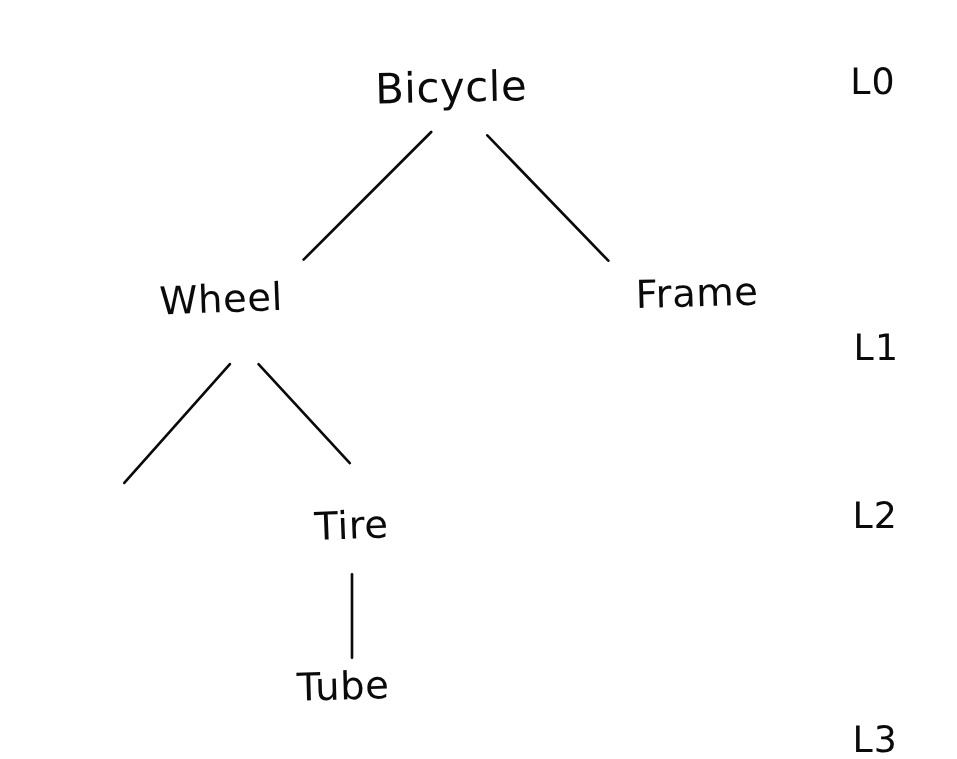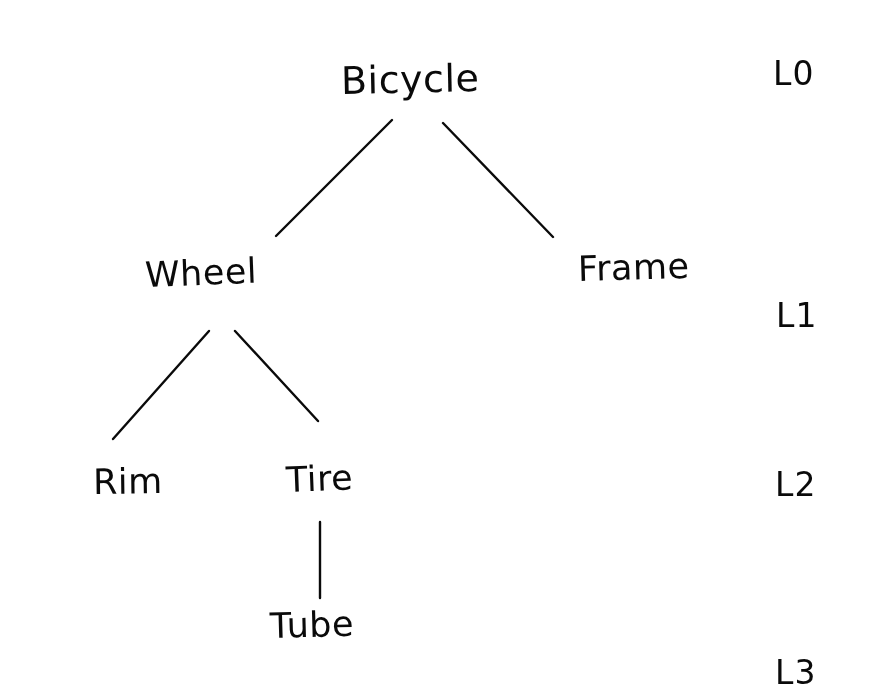--- a/index.html
+++ b/index.html
@@ -62,27 +62,26 @@
     <line x1="235" y1="331" x2="318" y2="421" stroke="#0a0a0a" stroke-width="2.4" stroke-linecap="round"></line>
     <line x1="320" y1="522" x2="320" y2="598" stroke="#0a0a0a" stroke-width="2.4" stroke-linecap="round"></line>
   </svg>
 
   <div class="node-label tilt-a" style="left:341px; top:62px; font-size:38px;">Bicycle</div>
 
   <div class="node-label tilt-b" style="left:145px; top:258px;">Wheel</div>
 
   <div class="node-label tilt-c" style="left:578px; top:252px;">Frame</div>
 
-  <div class="node-label tilt-d" style="left:93px; top:465px;">Rim</div>
 
   <div class="node-label tilt-b" style="left:286px; top:463px;">Tire</div>
 
   <div class="node-label tilt-c" style="left:270px; top:609px;">Tube</div>
 
   <div class="level-label" style="left:773px; top:57px;">L0</div>
 
   <div class="level-label" style="left:776px; top:266px;margin-top:33px;">L1</div>
 
-  <div class="level-label" style="left:775px; top:468px;">L2</div>
+  <div class="level-label" style="left:775px; top:452px;">L2</div>
 
   <div class="level-label" style="left:775px; top:612px;margin-top:44px;">L3</div>
 
 </div>
 
 </body></html>

